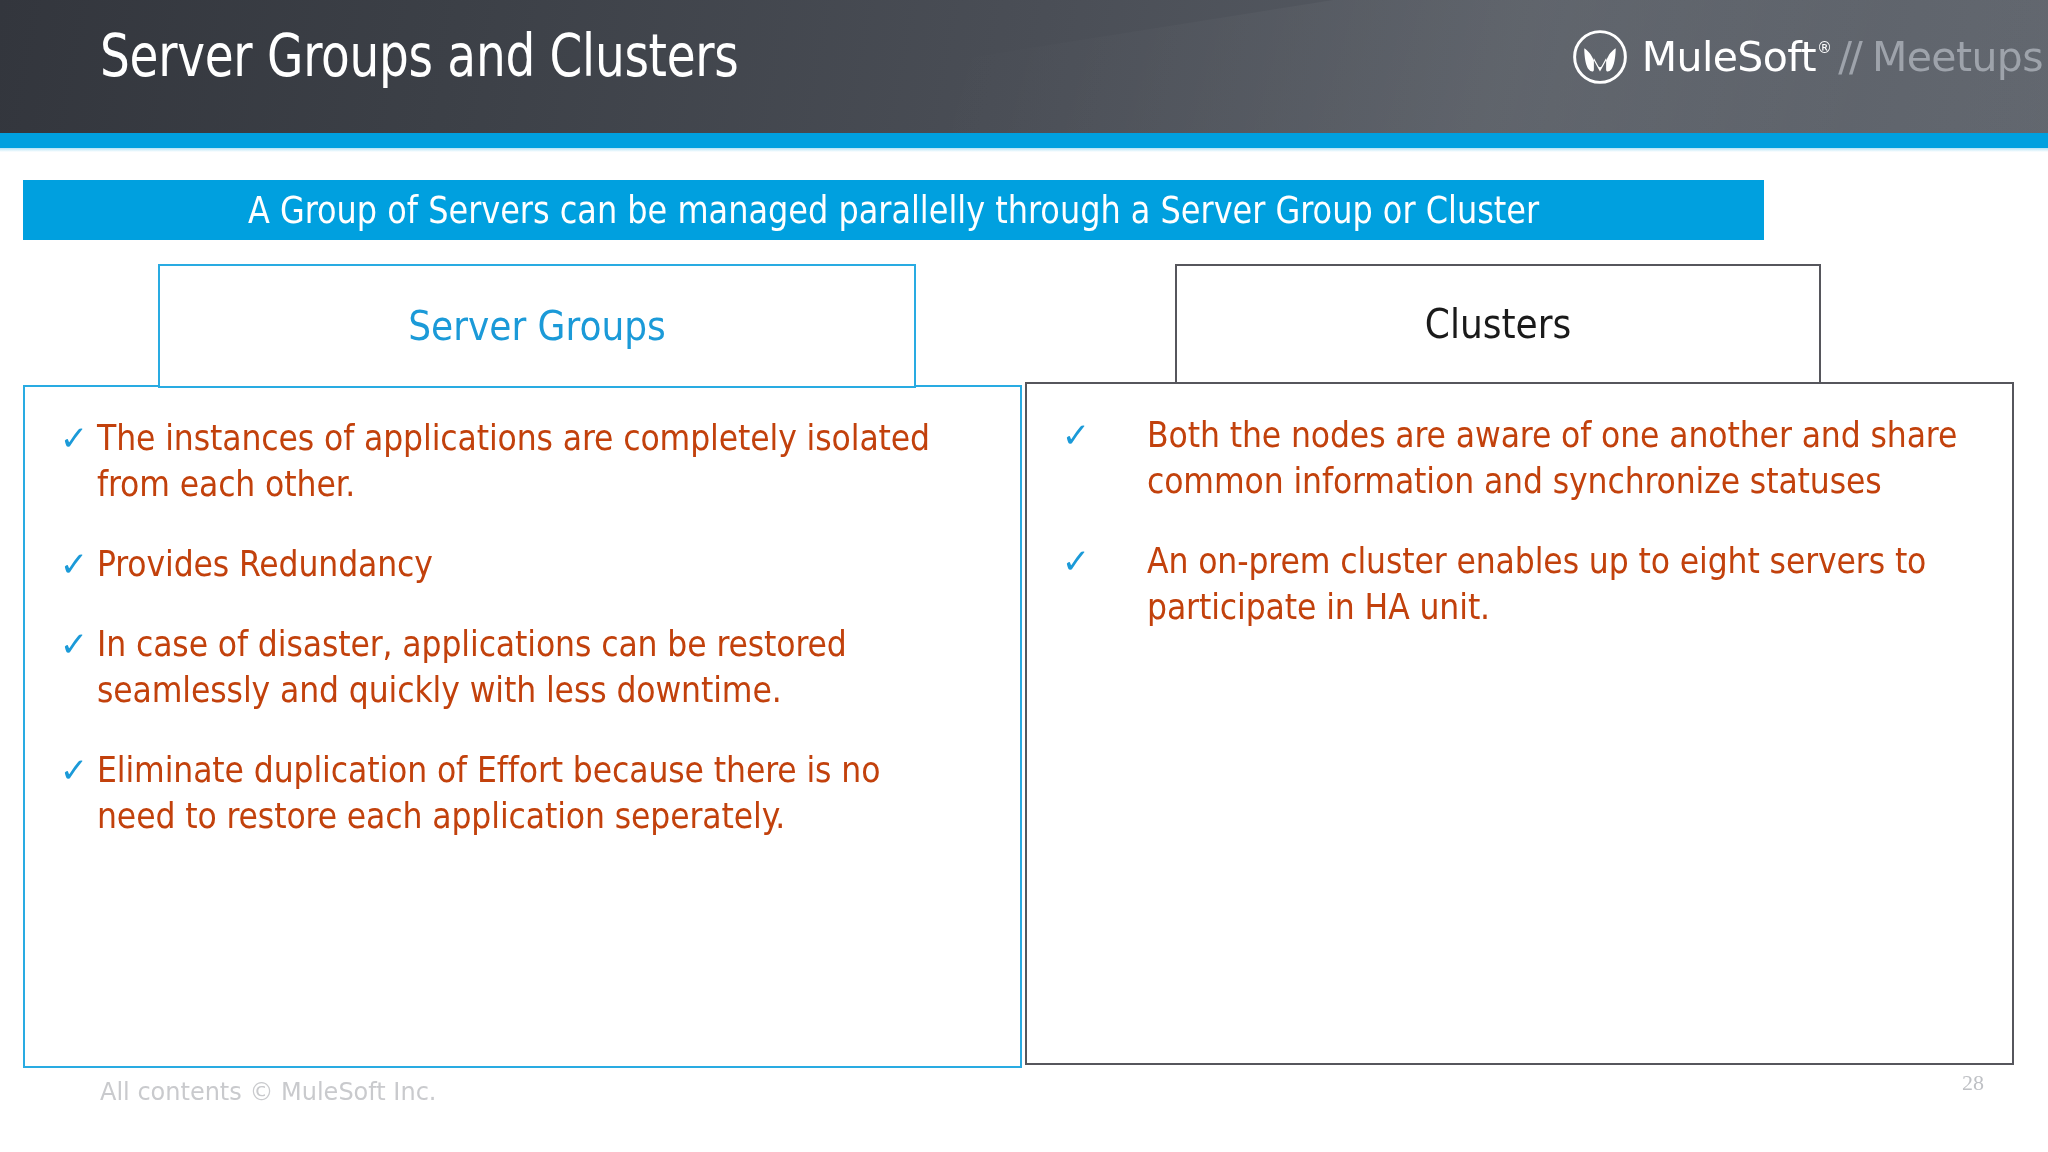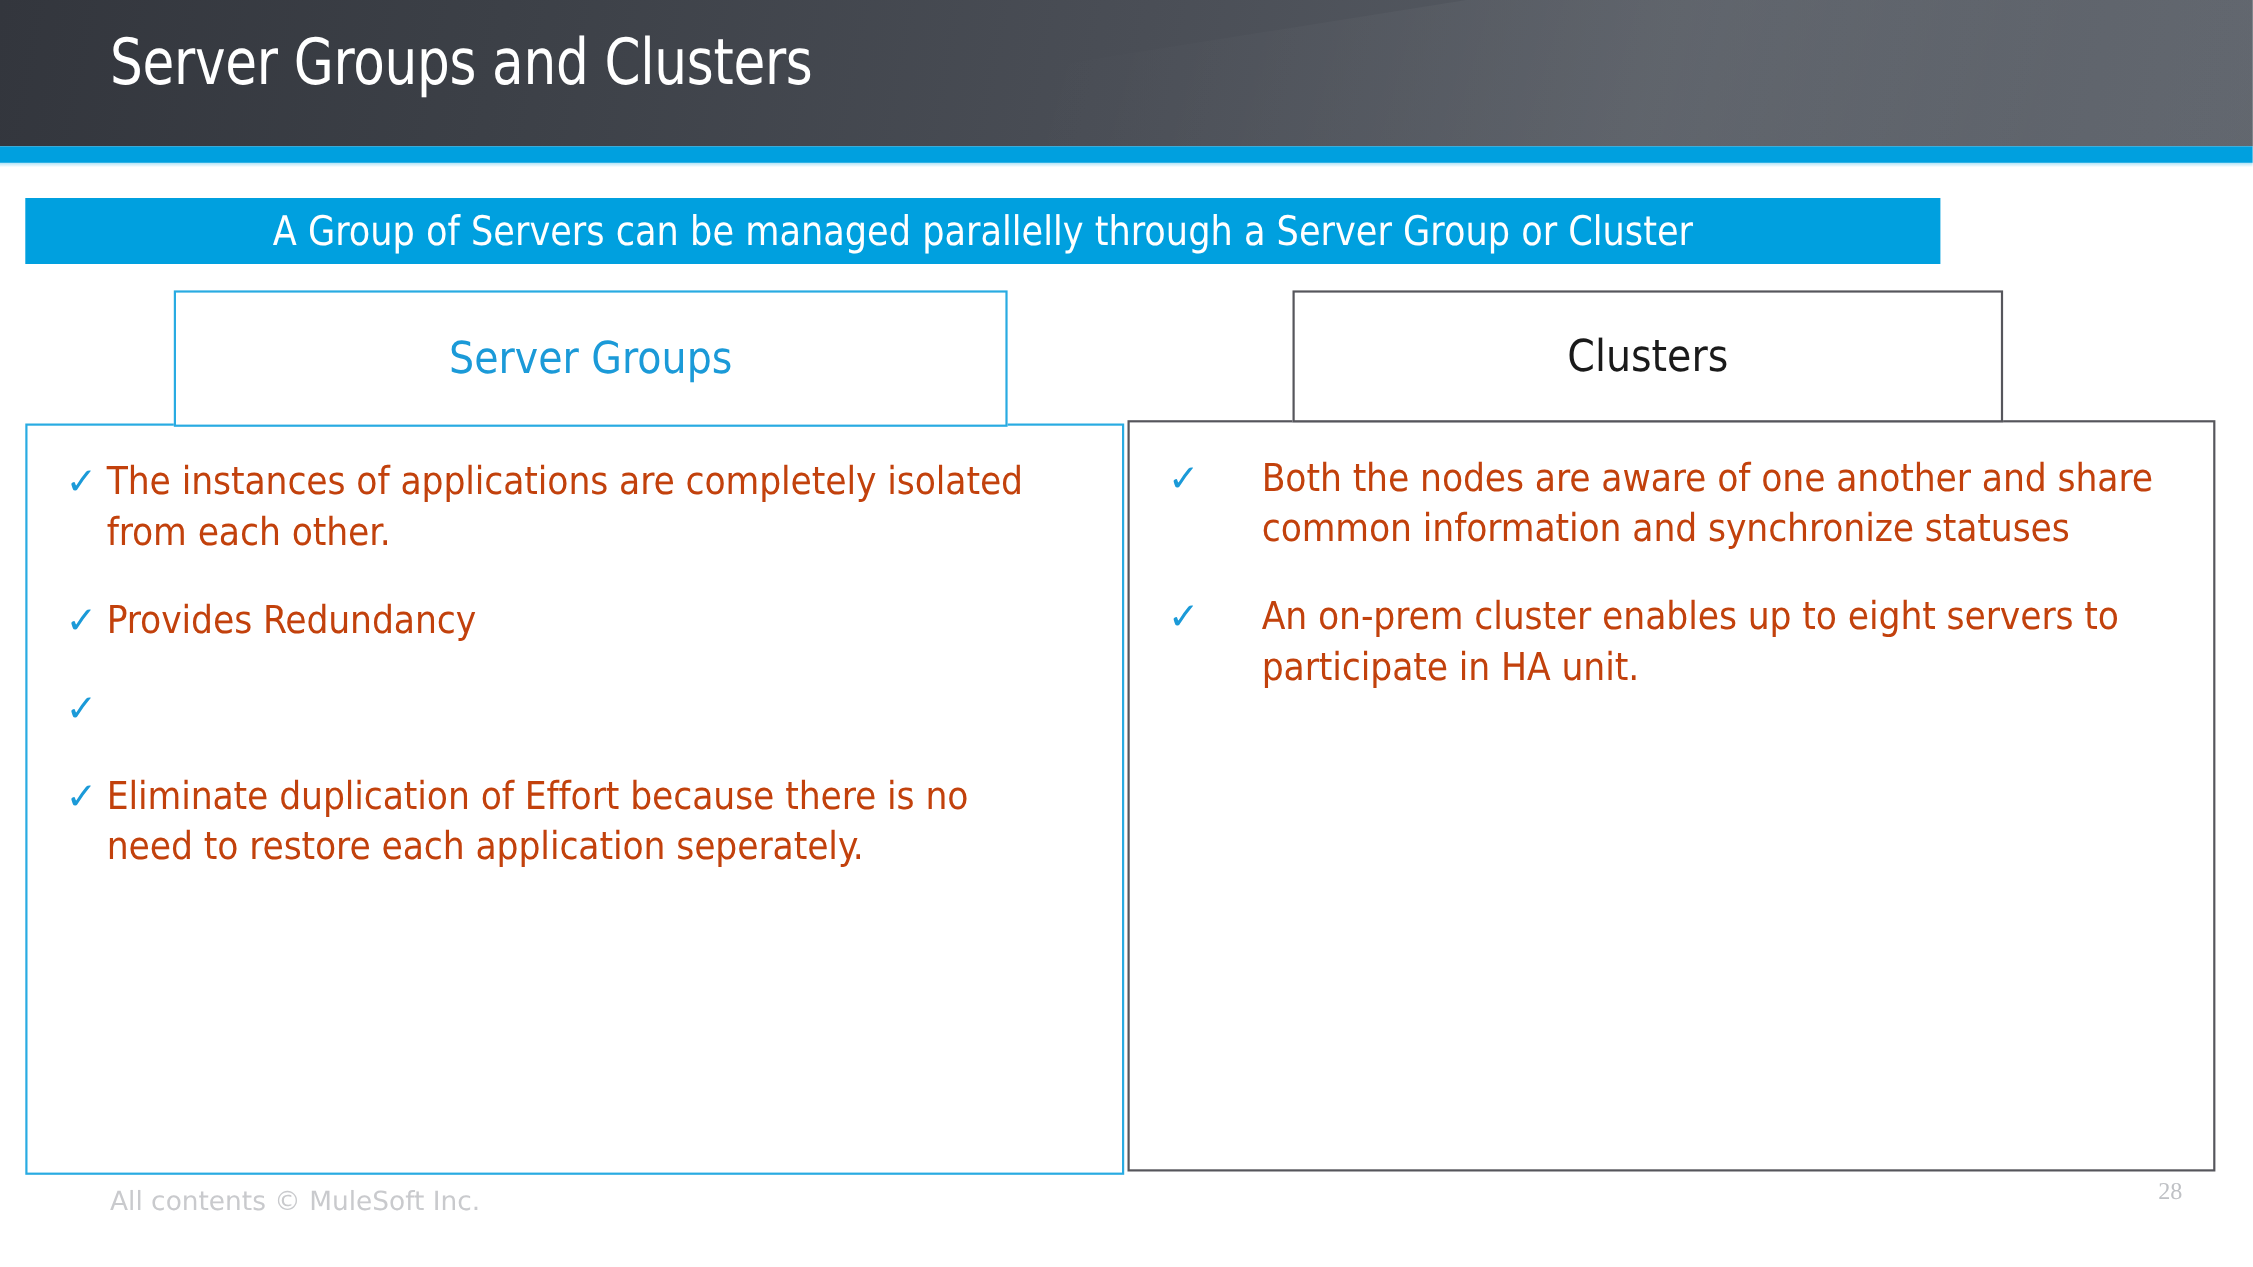--- a/index.html
+++ b/index.html
@@ -223,20 +223,29 @@
     font-family: Liberation Serif, serif;
   }
 </style>
 </head>
 <body>
 
 <div class="header">
   <div class="header-sheen"></div>
   <div class="header-title">Server Groups and Clusters</div>
 
+  <div class="logo">
+    <svg class="logo-mark" viewBox="0 0 64 64">
+      <circle cx="32" cy="32" r="29" fill="none" stroke="#ffffff" stroke-width="3.4"></circle>
+      <path d="M14 22 C14 22 14 40 19 46 C21.5 49 25 49.5 25 46.5 L25 33 L30.2 42.5 C31 44 33 44 33.8 42.5 L39 33 L39 46.5 C39 49.5 42.5 49 45 46 C50 40 50 22 50 22 C50 22 44 26 41.5 31 L34.6 44 L32 48.5 L29.4 44 L22.5 31 C20 26 14 22 14 22 Z" fill="#ffffff"></path>
+    </svg>
+    <span class="logo-word"><span>MuleSoft</span><span class="logo-reg">®</span></span>
+    <span class="logo-slash">//</span>
+    <span class="logo-meetups">Meetups</span>
+  </div>
 </div>
 <div class="cyan-rule"></div>
 <div class="cyan-rule-shadow"></div>
 
 <div class="banner">
   <div class="banner-text">A Group of Servers can be managed parallelly through a Server Group or Cluster</div>
 </div>
 
 <div class="tab tab-left">
   <span class="tab-label">Server Groups</span>
@@ -250,20 +259,21 @@
     <li class="bullet">
       <span class="check">✓</span>
       <span class="bullet-text">The instances of applications are completely isolated from each other.</span>
     </li>
     <li class="bullet">
       <span class="check">✓</span>
       <span class="bullet-text">Provides Redundancy</span>
     </li>
     <li class="bullet">
       <span class="check">✓</span>
+      <span class="bullet-text">In case of disaster, applications can be restored seamlessly and quickly with less downtime.</span>
     </li>
     <li class="bullet">
       <span class="check">✓</span>
       <span class="bullet-text">Eliminate duplication of Effort because there is no need to restore each application seperately.</span>
     </li>
   </ul>
 </div>
 
 <div class="panel panel-right">
   <ul class="bullets">

